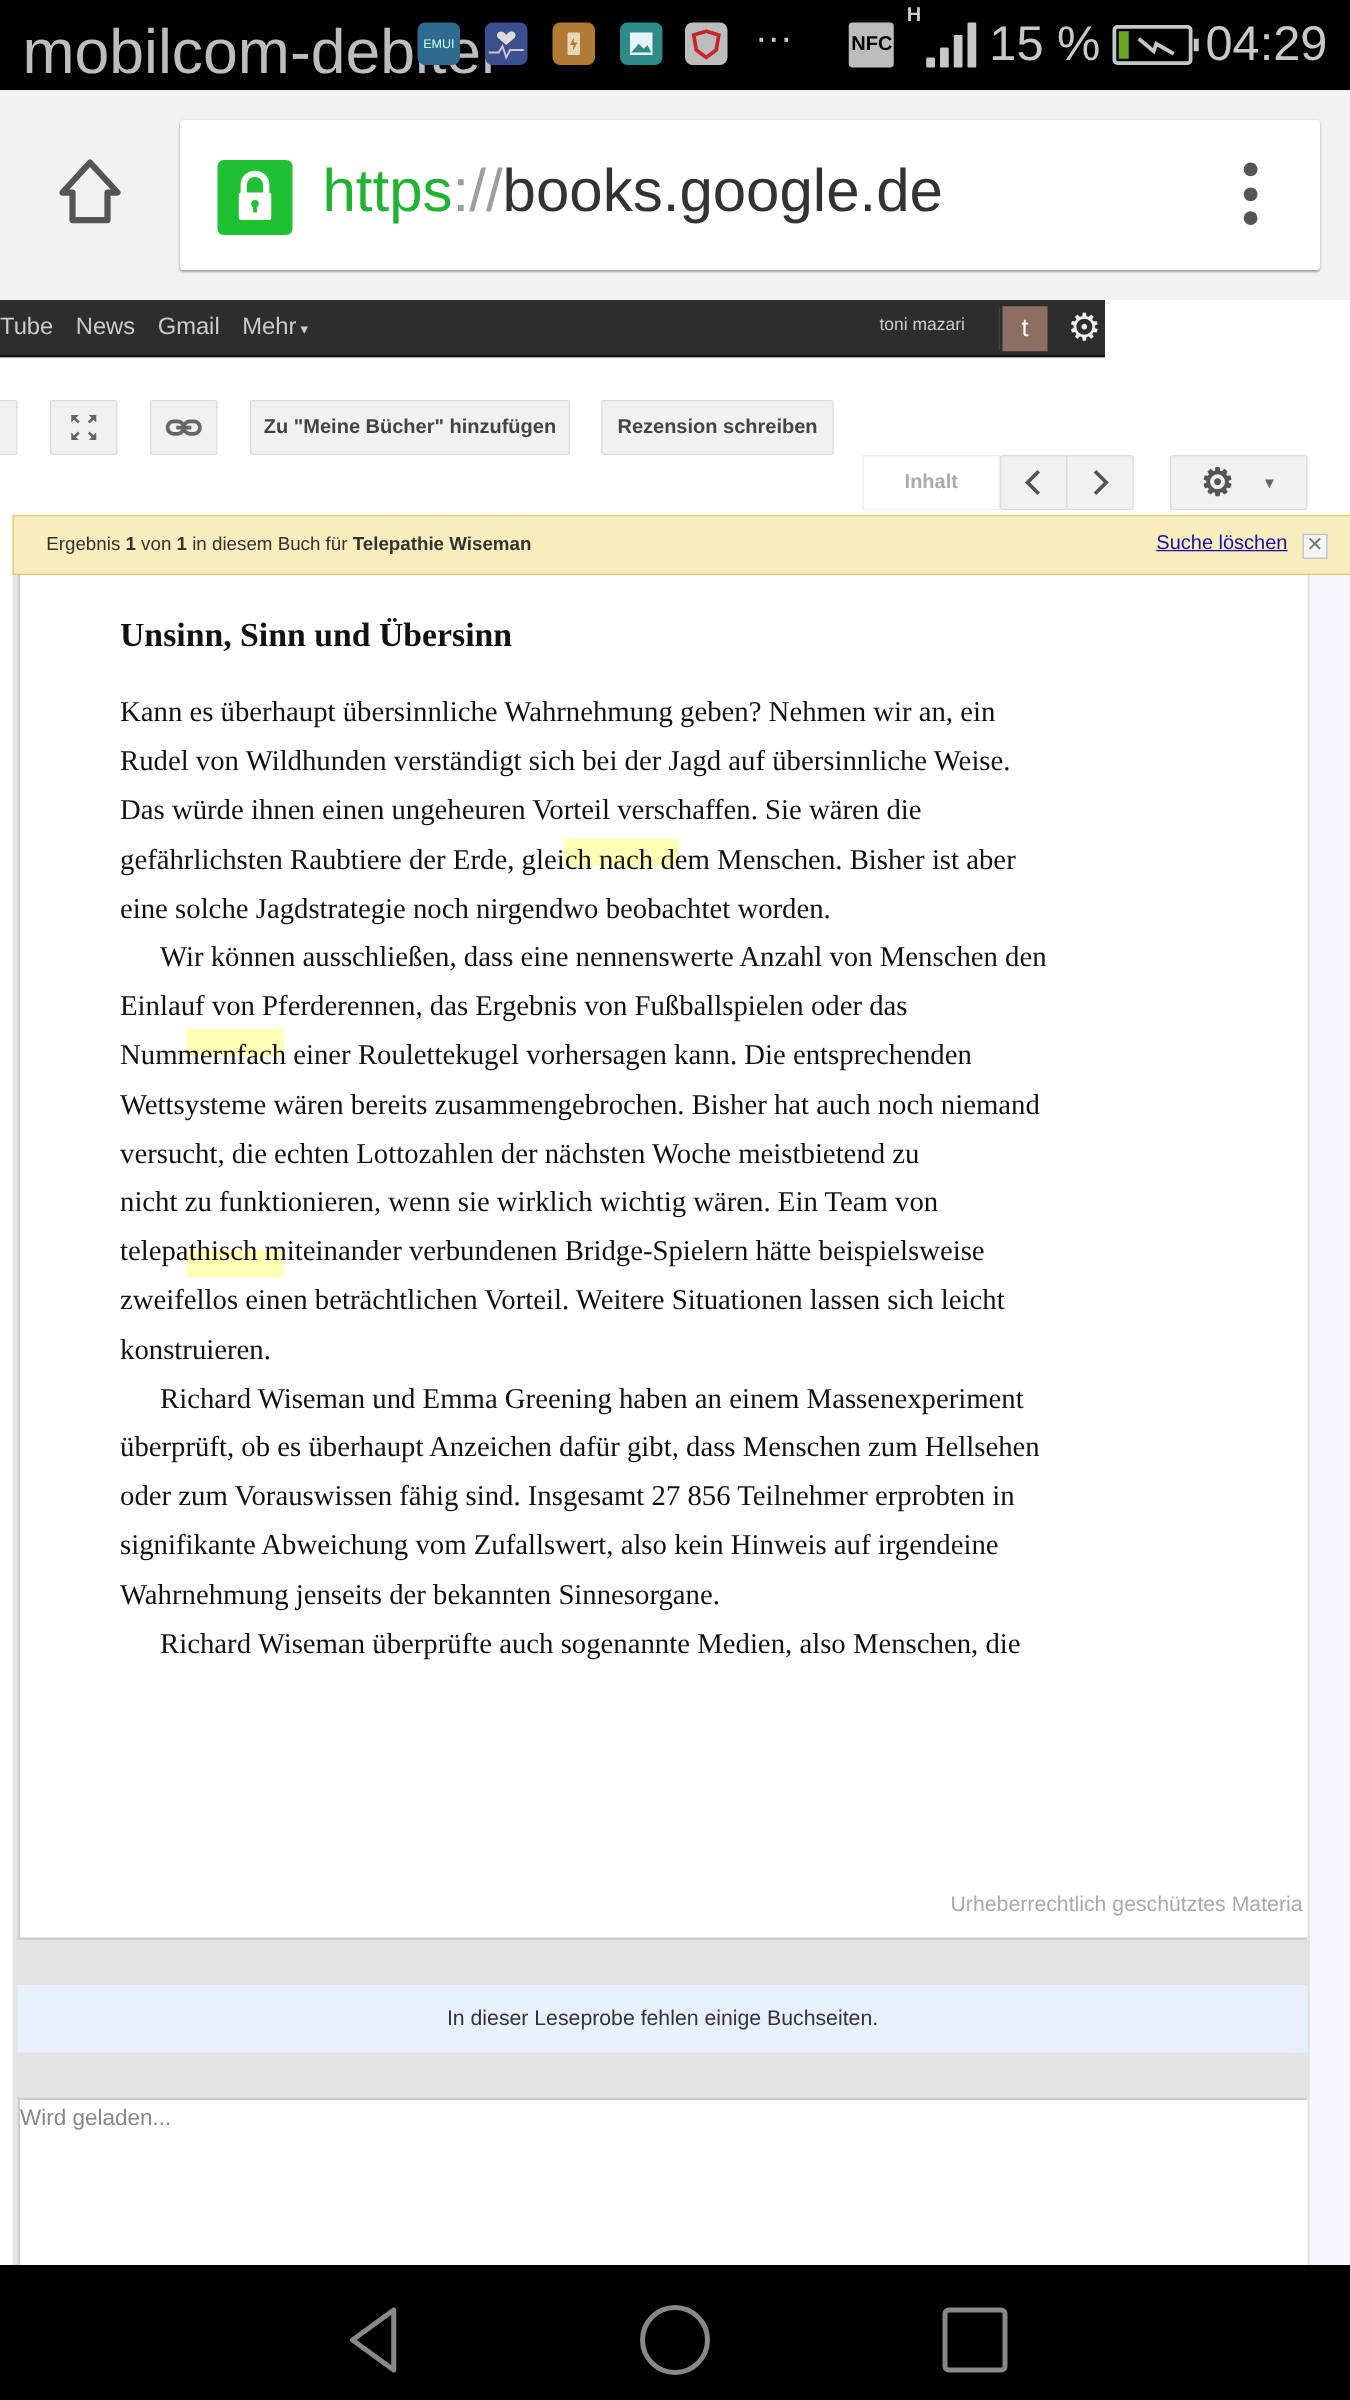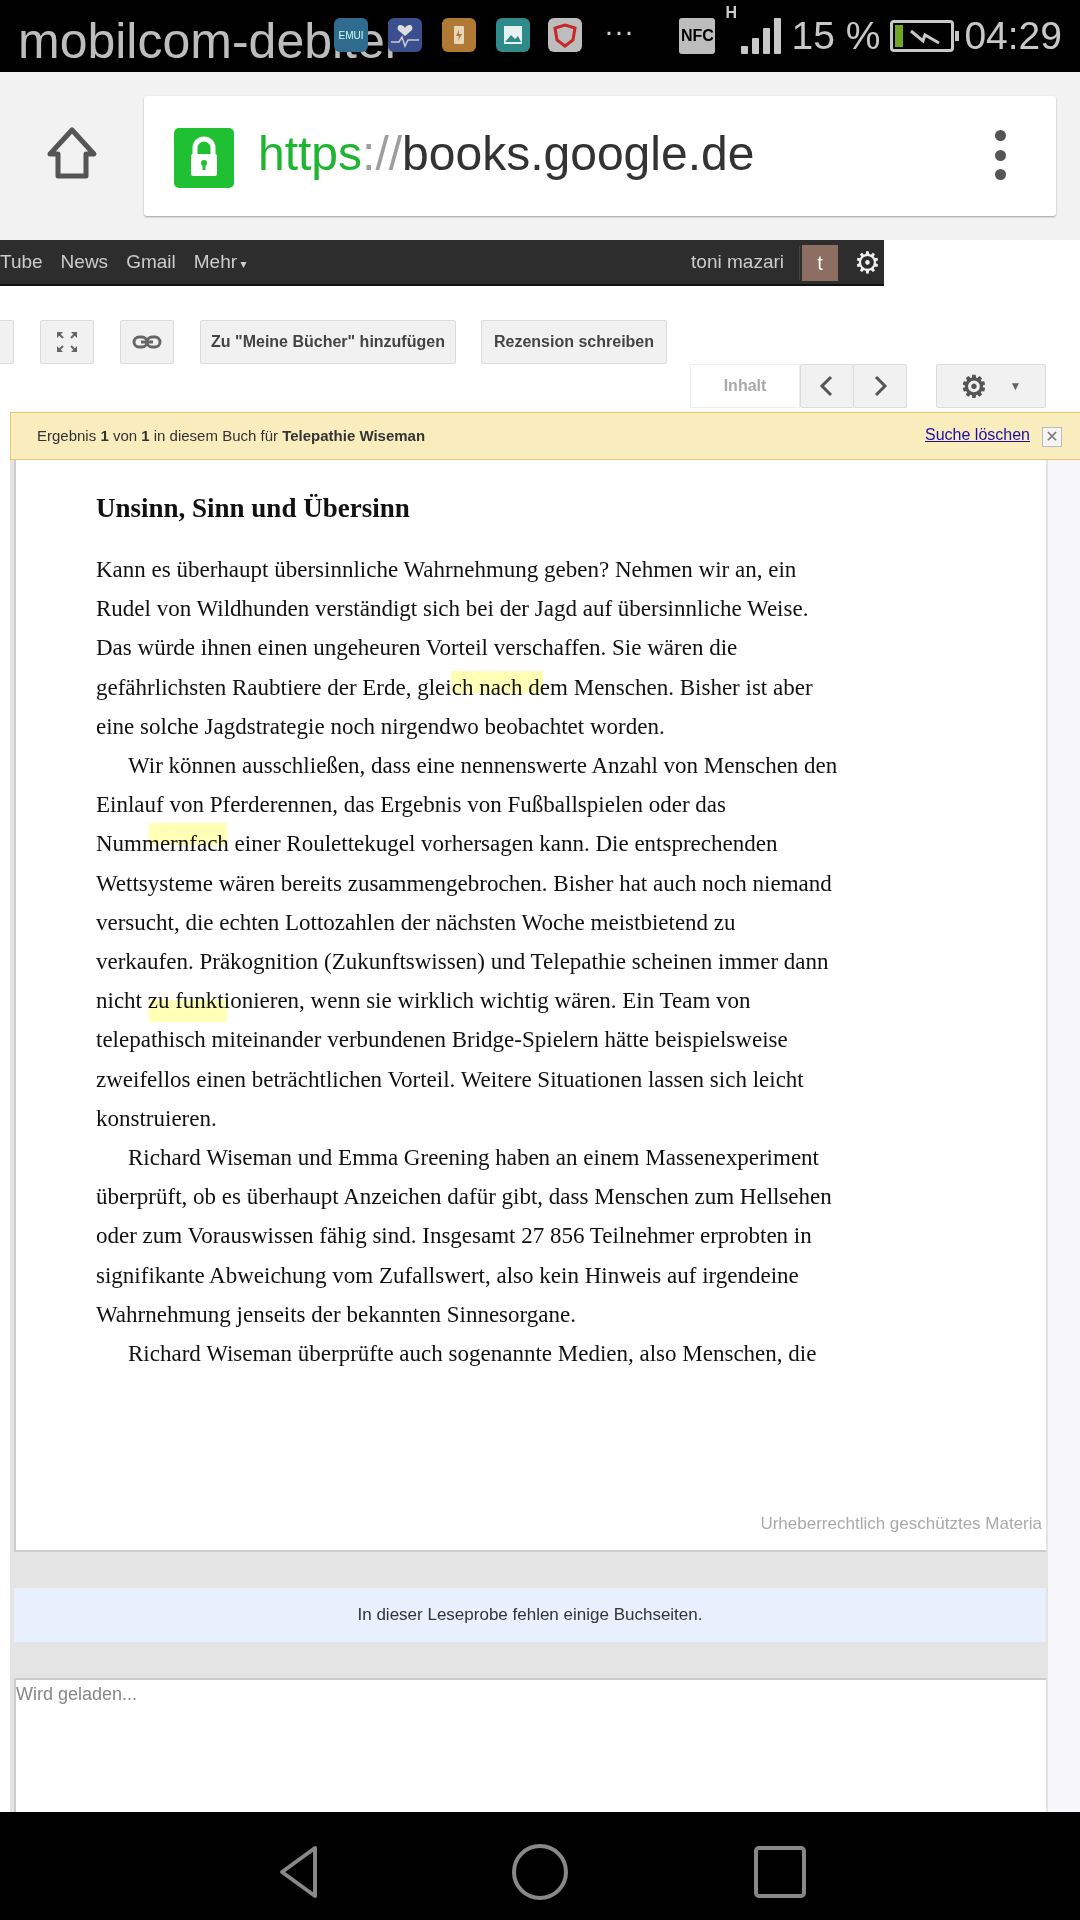--- a/index.html
+++ b/index.html
@@ -21,21 +21,21 @@
   .lock { position: absolute; left: 30px; top: 32px; width: 60px; height: 60px; background: #1fc132; border-radius: 5px; }
   .url { position: absolute; left: 114px; top: 30px; font-size: 48px; color: #333; white-space: nowrap; }
   .url .scheme { color: #1fb432; }
   .url .sep { color: #9e9e9e; }
   .kebab { position: absolute; right: 50px; top: 34px; width: 12px; height: 50px; display: flex; flex-direction: column; justify-content: space-between; align-items: center; }
   .kebab span { width: 11px; height: 11px; border-radius: 50%; background: #555; display: block; }
 
   .gbar { position: absolute; left: 0; top: 240px; width: 884px; height: 46px; background: #2d2d2d; border-bottom: 2px solid #111; }
   .gbar-links { position: absolute; left: 0; top: 11px; display: flex; gap: 18px; font-size: 19px; color: #ccc; }
   .gbar-links .more::after { content: " ▾"; font-size: 12px; }
-  .gbar-user { position: absolute; right: 100px; top: 11px; font-size: 19px; color: #ccc; margin-left: 20px; }
+  .gbar-user { position: absolute; right: 112px; top: 11px; font-size: 14px; color: #ccc; margin-left: 20px; }
   .gbar-sep { position: absolute; right: 84px; top: 6px; width: 1px; height: 34px; background: #444; }
   .avatar { position: absolute; right: 46px; top: 5px; width: 36px; height: 36px; background: #8d6e63; color: #fff; font-size: 20px; display: flex; align-items: center; justify-content: center; }
   .gbar-gear { position: absolute; right: 0; top: 9px; width: 30px; height: 30px; color: #f0f0f0; font-size: 30px; line-height: 28px; }
 
   .toolbar { position: absolute; left: 0; top: 286px; width: 1080px; height: 126px; background: #fff; }
   .btn { position: absolute; height: 44px; background: #f1f1f1; border: 1px solid #dcdcdc; border-radius: 2px; font-size: 16px; font-weight: bold; color: #444; display: flex; align-items: center; justify-content: center; }
   .inhalt { position: absolute; left: 690px; top: 78px; width: 110px; height: 44px; border: 1px solid #eee; font-size: 16px; color: #aaa; font-weight: bold; display: flex; align-items: center; justify-content: center; background: #fff; }
 
   .searchbar { position: absolute; left: 10px; top: 412px; width: 1070px; height: 48px; background: #f9edbe; border: 1px solid #f0c36d; border-right: none; font-size: 15px; color: #333; }
   .searchbar .msg { position: absolute; left: 26px; top: 14px; }
@@ -198,21 +198,20 @@
         <p>Kann es überhaupt übersinnliche Wahrnehmung geben? Nehmen wir an, ein</p>
         <p>Rudel von Wildhunden verständigt sich bei der Jagd auf übersinnliche Weise.</p>
         <p>Das würde ihnen einen ungeheuren Vorteil verschaffen. Sie wären die</p>
         <p>gefährlichsten Raubtiere der Erde, gleich nach dem Menschen. Bisher ist aber</p>
         <p>eine solche Jagdstrategie noch nirgendwo beobachtet worden.</p>
         <p class="ind">Wir können ausschließen, dass eine nennenswerte Anzahl von Menschen den</p>
         <p>Einlauf von Pferderennen, das Ergebnis von Fußballspielen oder das</p>
         <p>Nummernfach einer Roulettekugel vorhersagen kann. Die entsprechenden</p>
         <p>Wettsysteme wären bereits zusammengebrochen. Bisher hat auch noch niemand</p>
         <p>versucht, die echten Lottozahlen der nächsten Woche meistbietend zu</p>
-        <p>verkaufen. Präkognition (Zukunftswissen) und Telepathie scheinen immer dann</p>
         <p>nicht zu funktionieren, wenn sie wirklich wichtig wären. Ein Team von</p>
         <p>telepathisch miteinander verbundenen Bridge-Spielern hätte beispielsweise</p>
         <p>zweifellos einen beträchtlichen Vorteil. Weitere Situationen lassen sich leicht</p>
         <p>konstruieren.</p>
         <p class="ind">Richard Wiseman und Emma Greening haben an einem Massenexperiment</p>
         <p>überprüft, ob es überhaupt Anzeichen dafür gibt, dass Menschen zum Hellsehen</p>
         <p>oder zum Vorauswissen fähig sind. Insgesamt 27 856 Teilnehmer erprobten in</p>
         <p>signifikante Abweichung vom Zufallswert, also kein Hinweis auf irgendeine</p>
         <p>Wahrnehmung jenseits der bekannten Sinnesorgane.</p>
         <p class="ind">Richard Wiseman überprüfte auch sogenannte Medien, also Menschen, die</p>

